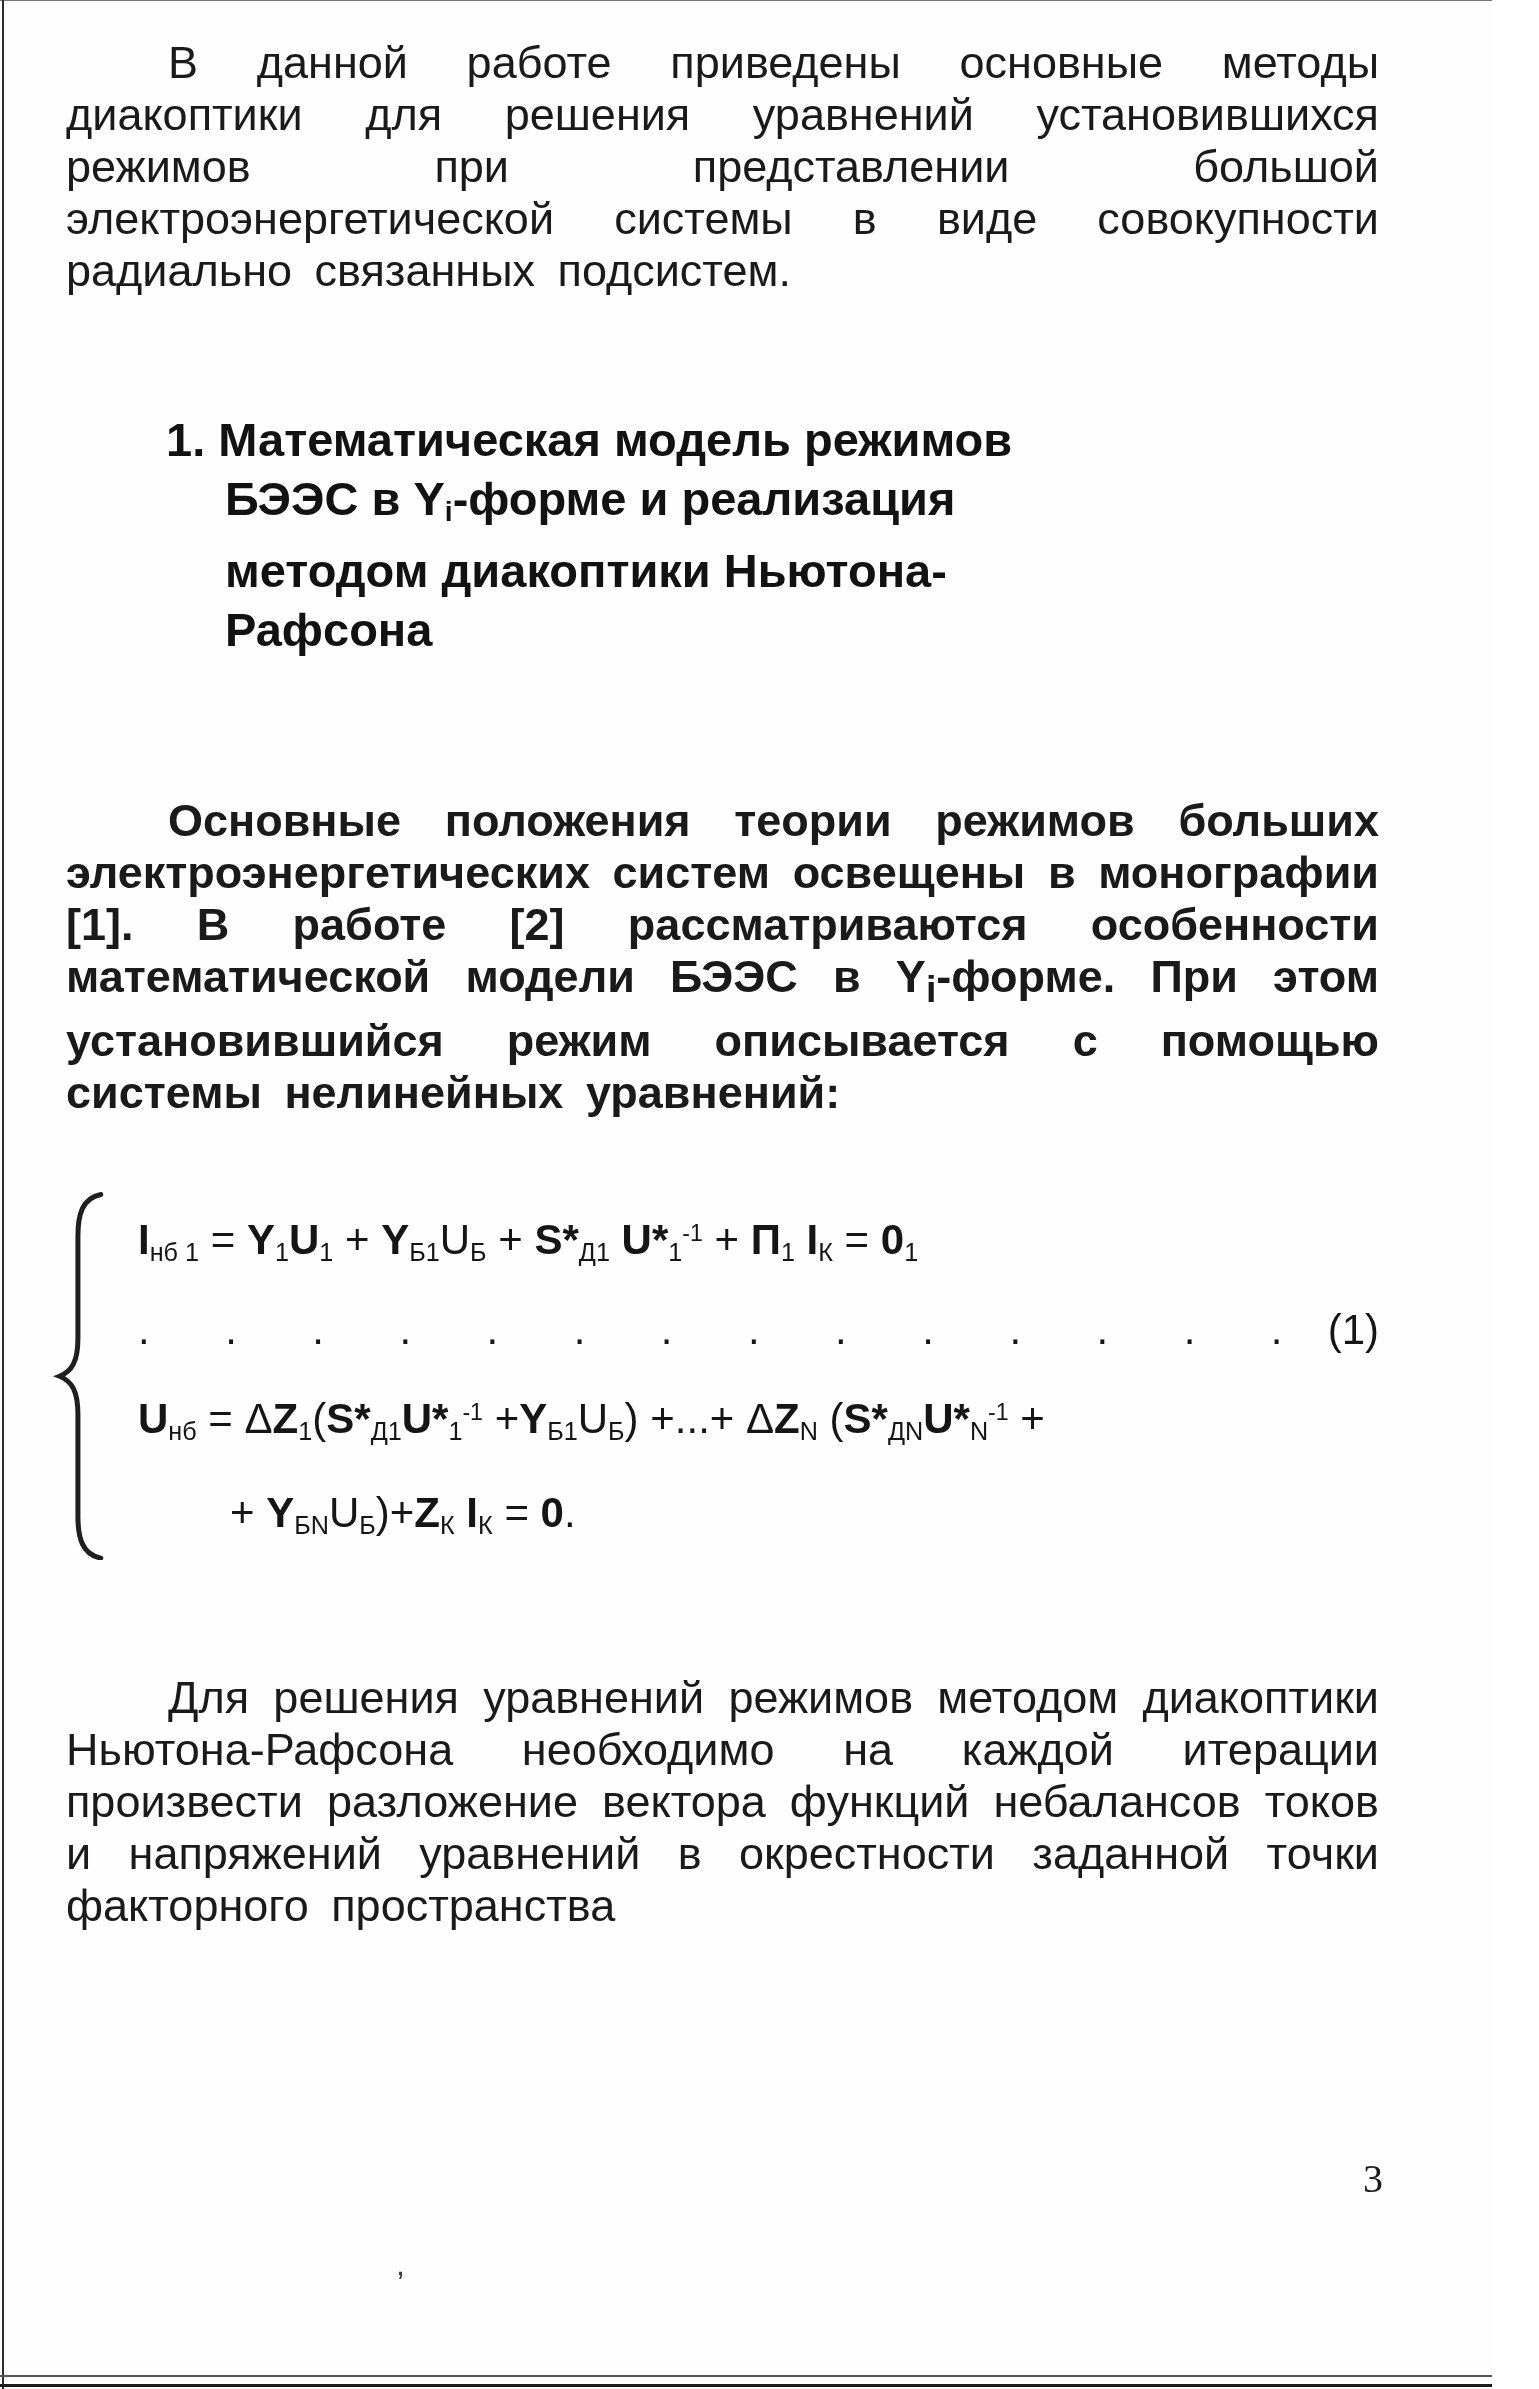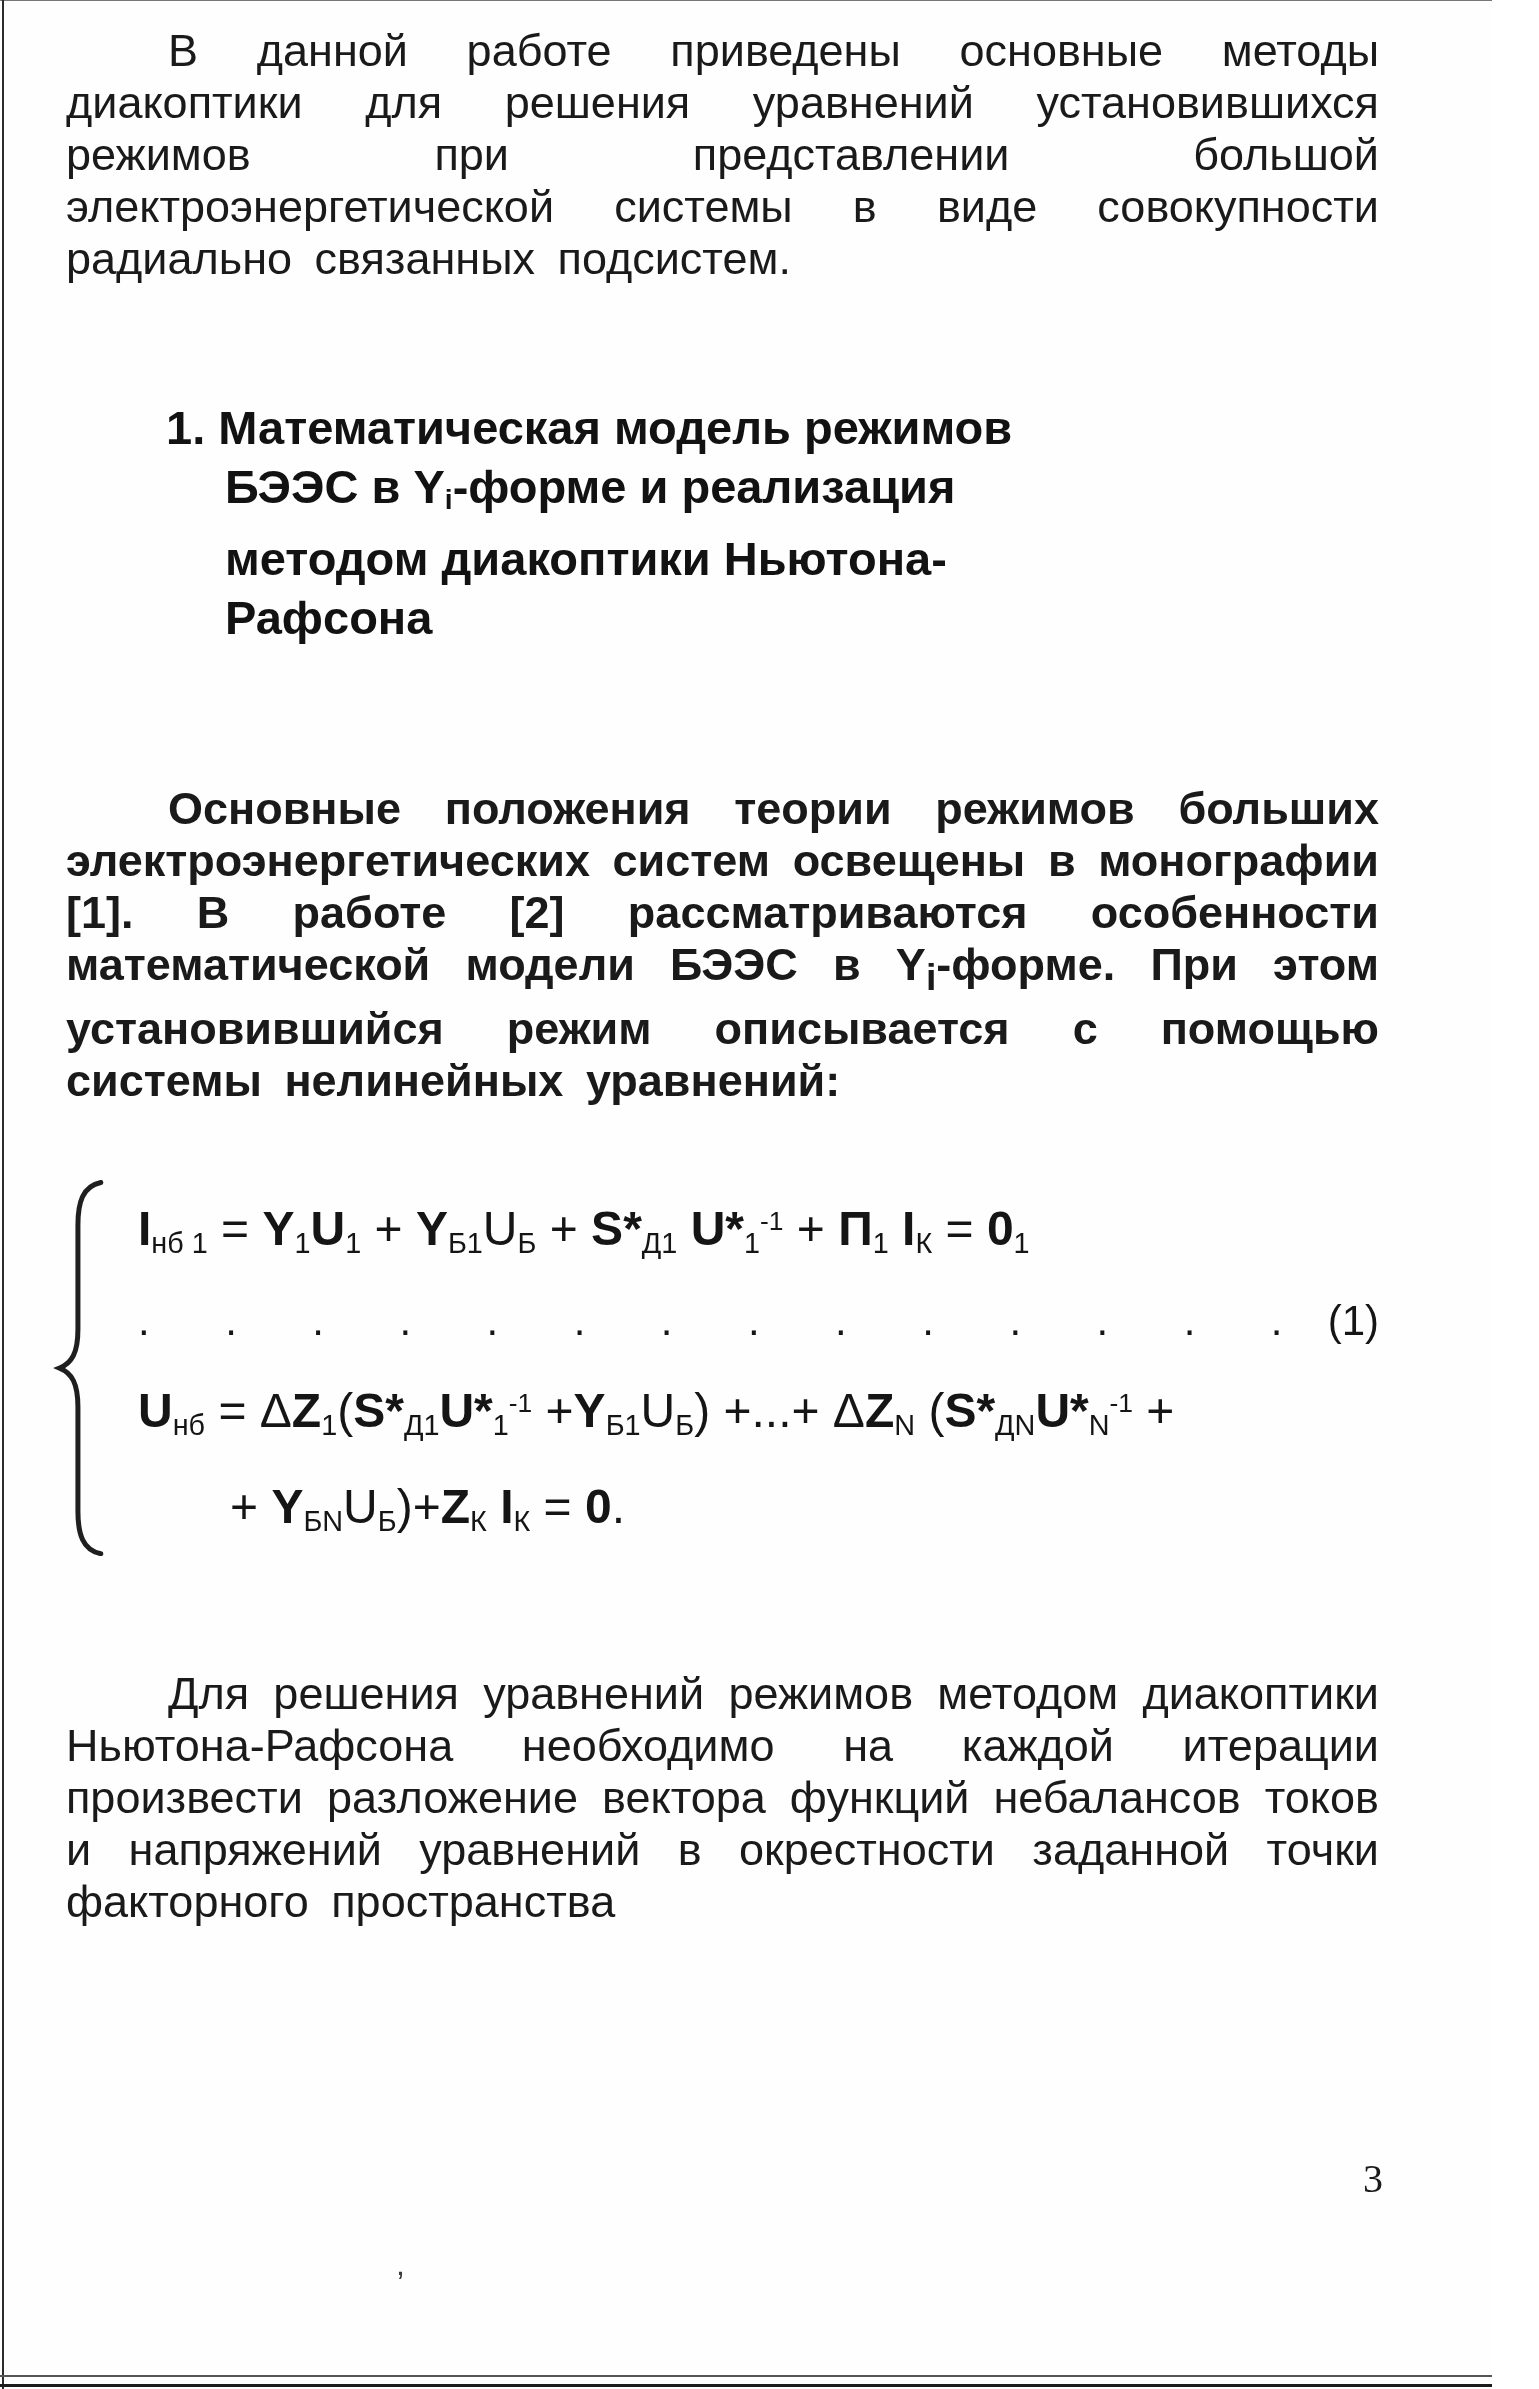--- a/index.html
+++ b/index.html
@@ -9,21 +9,21 @@
     background: #ffffff;
     font-family: "Liberation Sans", "DejaVu Sans", sans-serif;
     color: #171717;
   }
   .page {
     position: relative;
     width: 1492px;
     height: 2389px;
     background: #fefefe;
     overflow: hidden;
-    padding: 25px 113px 0 66px;
+    padding: 37px 113px 0 66px;
   }
   
   .edge-top    { position: absolute; top: 0; left: 0; width: 100%; height: 1.4px; background: #777; }
   .edge-left   { position: absolute; top: 0; left: 2.2px; width: 2.2px; height: 100%; background: #2b2b2b; }
   .edge-bottom-1 { position: absolute; left: 0; bottom: 12.2px; width: 100%; height: 1.4px; background: #555; }
   .edge-bottom-2 { position: absolute; left: 0; bottom: 2.2px; width: 100%; height: 2.9px; background: #1c1c1c; }
 
   .body-text {
     font-size: 45px;
     line-height: 52px;
@@ -58,21 +58,21 @@
     padding-left: 72px;
   }
   .brace-svg {
     position: absolute;
     left: -14.4px;
     top: -13px;
     width: 61px;
     height: calc(100% + 20px);
   }
   .eq-line {
-    font-size: 48px;
+    font-size: 42px;
     line-height: 56px;
     margin-bottom: 26px;
     white-space: nowrap;
     color: #151515;
   }
   .eq-line sub { font-size: 60%; vertical-align: -0.28em; letter-spacing: 0; }
   .eq-line sup { font-size: 55%; vertical-align: 0.55em; }
   .eq-cont { padding-left: 92px; margin-bottom: 0; }
   .eq-dots-row {
     display: flex;

